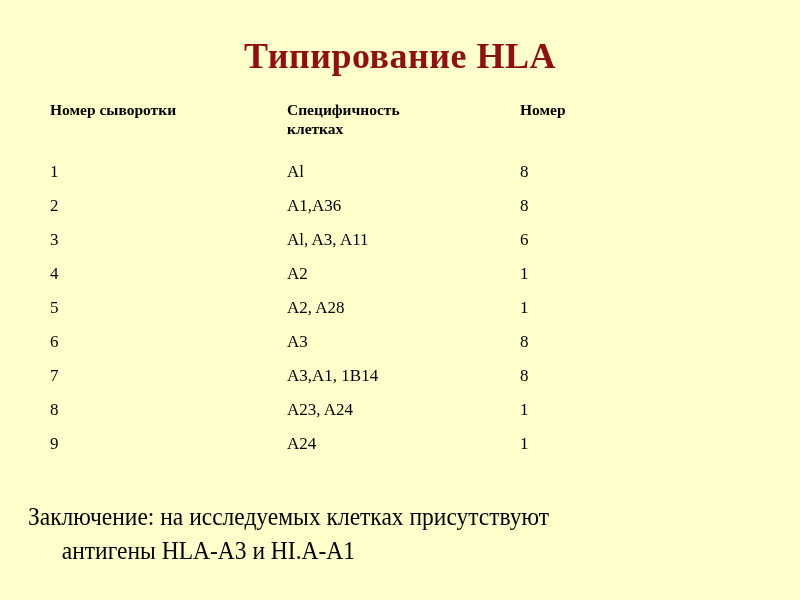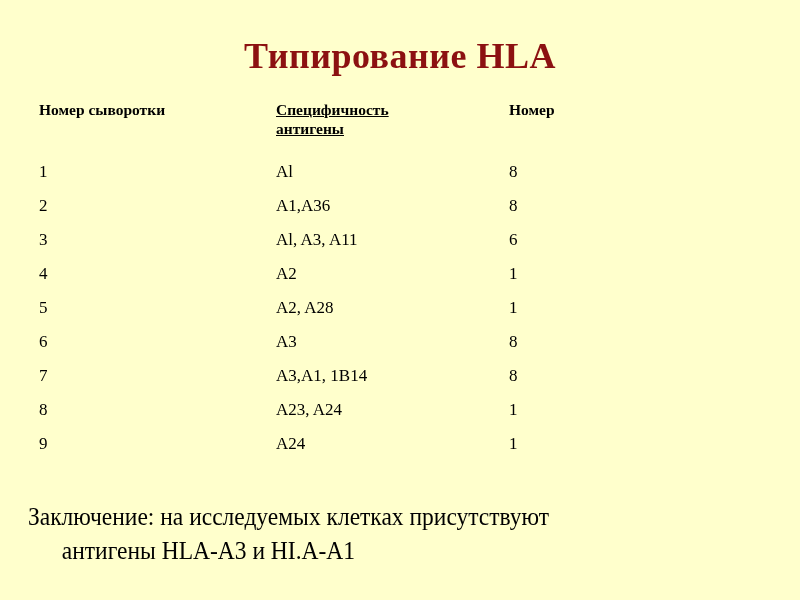--- a/index.html
+++ b/index.html
@@ -34,21 +34,21 @@
     font-size: 36px;
     line-height: 40px;
     letter-spacing: 0.5px;
     color: #8c1111;
     white-space: nowrap;
   }
 
   
   .hla-table {
     position: absolute;
-    left: 39px;
+    left: 50px;
     top: 100px;
     width: 600px;
     border-collapse: collapse;
     table-layout: fixed;
   }
   .hla-table th,
   .hla-table td {
     padding: 0;
     border: 0;
     vertical-align: top;
@@ -65,21 +65,20 @@
     line-height: 19px;
     height: 62px;
   }
   .th-serum {
     padding-top: 17px;
   }
   .th-spec {
     text-align: center;
     padding-top: 3px;
     padding-right: 68px;
-    text-decoration: underline;
   }
   .th-spec .hdr-line { display: block; }
   .th-score {
     padding-top: 17px;
     padding-left: 1px;
   }
 
   .hla-table tbody td {
     font-family: "Liberation Serif", "DejaVu Serif", serif;
     font-weight: normal;
@@ -120,21 +119,21 @@
     <colgroup>
       <col class="col-serum">
       <col class="col-spec">
       <col class="col-score">
     </colgroup>
     <thead>
       <tr>
         <th class="th-serum">Номер сыворотки</th>
         <th class="th-spec">
           <span class="hdr-line">Специфичность</span>
-          <span class="hdr-line">антигены</span>
+          <span class="hdr-line">клетках</span>
         </th>
         <th class="th-score">Номер</th>
       </tr>
     </thead>
     <tbody>
       <tr>
         <td class="td-serum">1</td>
         <td class="td-spec">Al</td>
         <td class="td-score">8</td>
       </tr>

